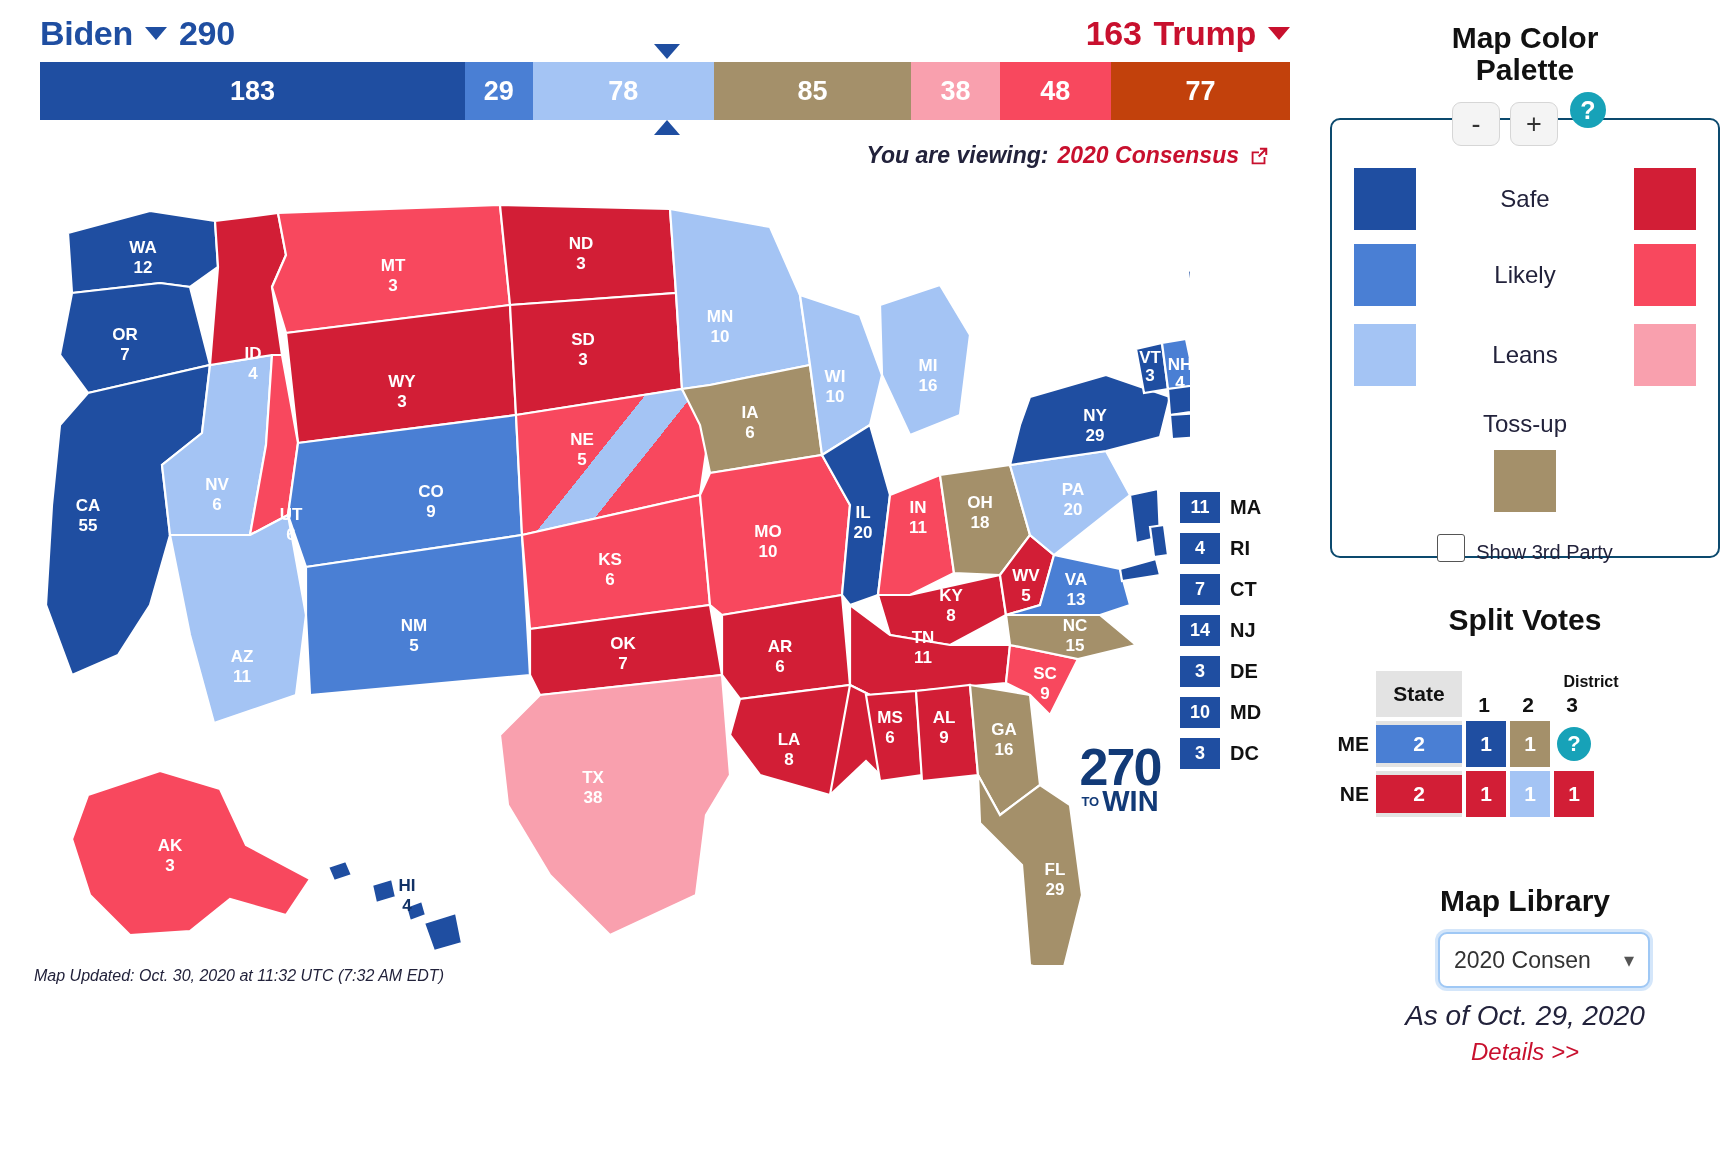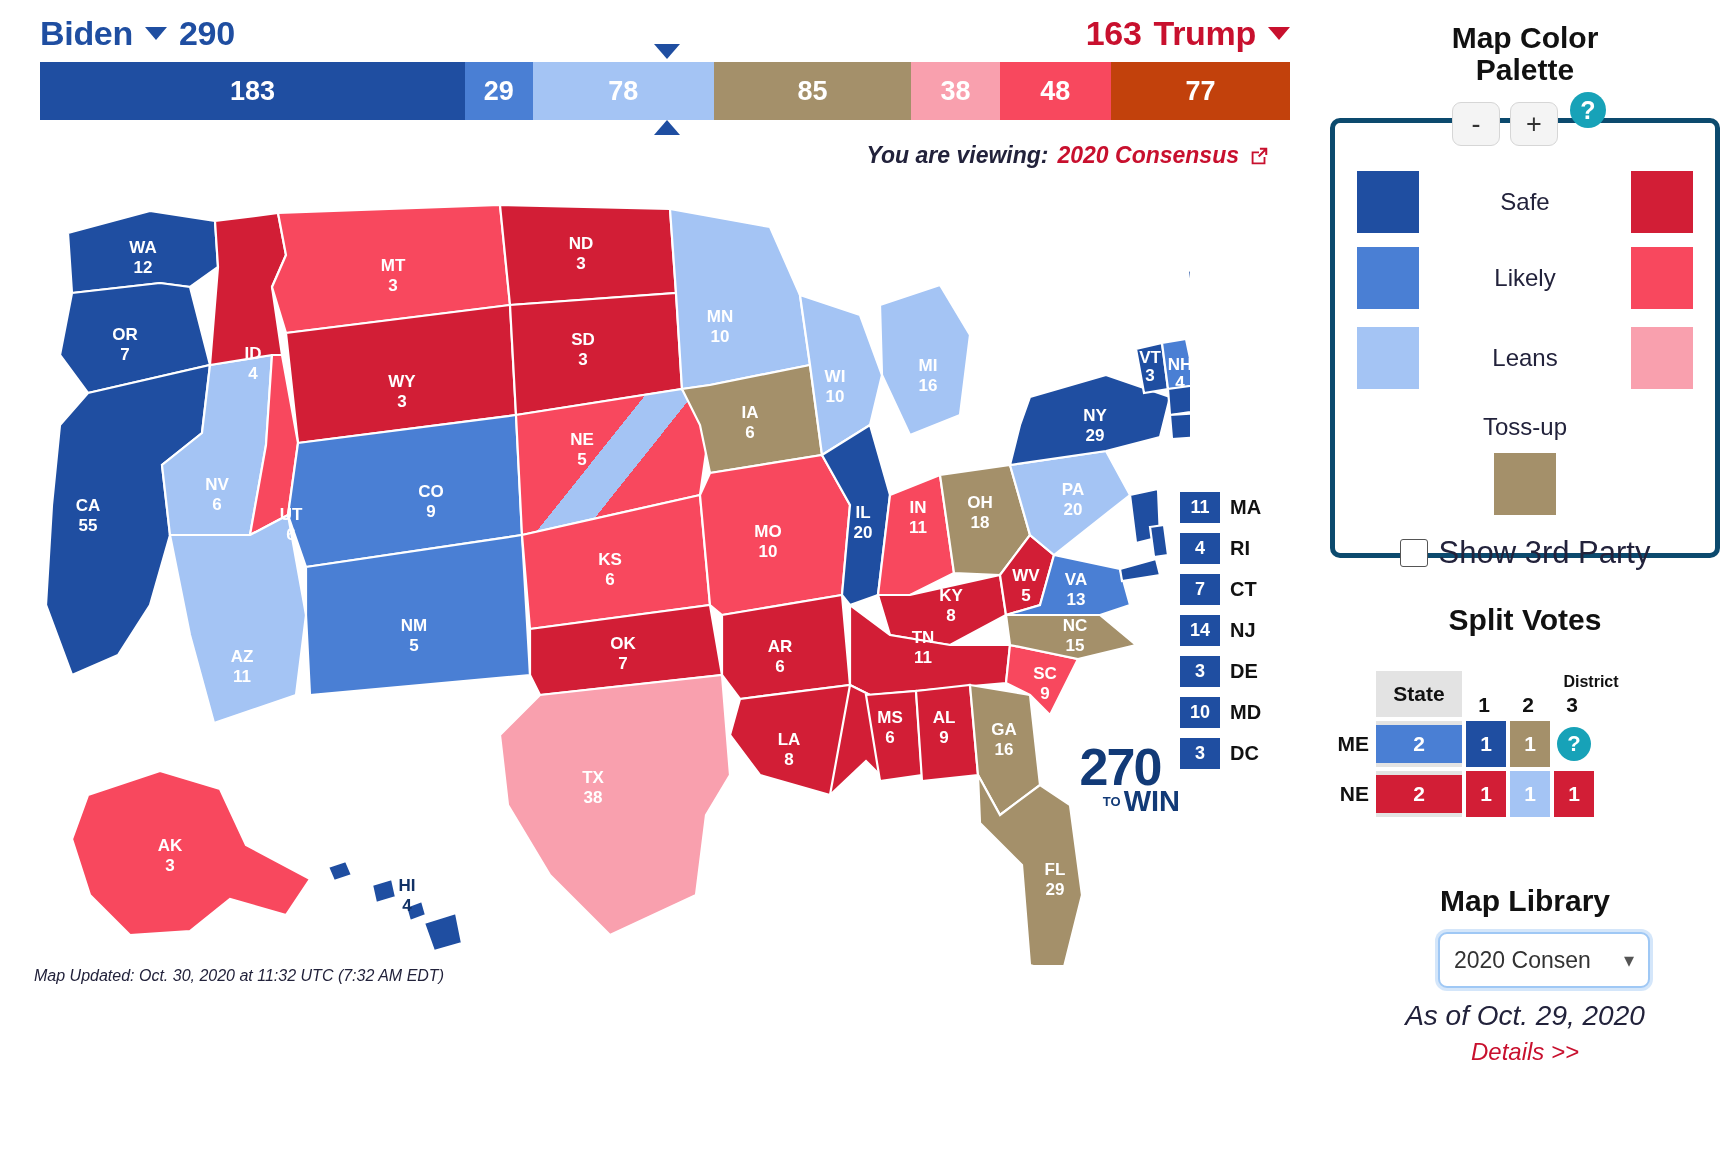--- a/index.html
+++ b/index.html
@@ -53,21 +53,21 @@
               fill:#ffffff; text-anchor:middle; pointer-events:none; }
   .st-abbr { font-size:17px; }
   .st-ev { font-size:17px; }
   .st-abbr-dk { fill:#123266; }
   .state-shape { stroke:#ffffff; stroke-width:2.2; }
 
   
   #logo-270 { position:absolute; left:1060px; top:745px; width:120px; text-align:center;
               color:#123a77; font-weight:bold; line-height:0.85; }
   #logo-num { font-size:52px; letter-spacing:-2px; }
-  #logo-towin { font-size:29px; display:flex; align-items:center; justify-content:flex-end; gap:3px;}
+  #logo-towin { font-size:29px; display:flex; align-items:center; justify-content:center; gap:3px;}
   #logo-to { font-size:13px; }
 
   
   #map-updated { position:absolute; left:34px; top:967px; font-size:16px;
                  font-style:italic; color:#22223b; white-space:nowrap; }
 
   
   #small-states { position:absolute; left:1180px; top:492px; width:125px; }
   .ss-row { display:flex; align-items:center; height:31px; margin-bottom:10px; gap:10px; }
   .ss-badge { width:40px; height:31px; background:#1f4ea1; color:#fff;
@@ -85,39 +85,39 @@
   #zoom-btns { position:absolute; left:142px; top:102px; display:flex; gap:10px; z-index:4; }
   .zoom-btn { width:48px; height:44px; background:#f4f4f4; border:1px solid #d6d6d6;
               border-radius:9px; display:flex; align-items:center; justify-content:center;
               font-size:27px; color:#333; cursor:pointer; }
   #palette-help { position:absolute; left:260px; top:92px; z-index:5; }
   .help-circle { width:36px; height:36px; border-radius:50%; background:#17a2b8;
                  color:#fff; font-size:25px; font-weight:bold;
                  display:flex; align-items:center; justify-content:center; cursor:pointer; }
 
   #palette-box { position:absolute; left:20px; top:118px; width:390px; height:440px;
-                 border:5px solid #0c4a6e; border-radius:10px; background:#fff; }
+                 border:2px solid #0c4a6e; border-radius:10px; background:#fff; }
   .pal-row { position:absolute; left:0; width:100%; height:62px;
              display:flex; align-items:center; }
   .sw { width:62px; height:62px; }
   .pal-label { flex:1; text-align:center; font-size:24px; color:#22223b; }
   #pal-row-safe   { top:48px; }
   #pal-row-likely { top:124px;justify-content:space-between; }
   #pal-row-leans  { top:204px; }
   .pal-left { margin-left:22px; }
   .pal-right { margin-right:22px; }
   #tossup-label { position:absolute; top:290px; width:100%; text-align:center;
                   font-size:24px; color:#22223b; }
   #tossup-sw { position:absolute; top:330px; left:50%; transform:translateX(-50%);
                width:62px; height:62px; }
   #third-party-row { position:absolute; top:412px; left:0; width:100%;
                      display:flex; align-items:center; justify-content:center; gap:11px; }
   #third-party-box { width:28px; height:28px; border:1.6px solid #555; background:#fff;
                      border-radius:3px; cursor:pointer; }
-  #third-party-label { font-size:31px; color:#22223b; }
+  #third-party-label { font-size:20px; color:#22223b;margin-top:9px; }
 
   
   #split-title { position:absolute; left:20px; top:604px; width:390px; }
   #split-table { position:absolute; left:24px; top:655px; width:386px; }
   #split-head { display:flex; align-items:flex-end; height:62px; }
   #state-head { width:86px; margin-left:42px; background:#e3e3e3; height:46px;
                 display:flex; align-items:center; justify-content:center;
                 font-size:21px; font-weight:bold; color:#111; }
   #district-head { flex:1; text-align:center; }
   #district-word { font-size:16px; font-weight:bold; color:#111; }

